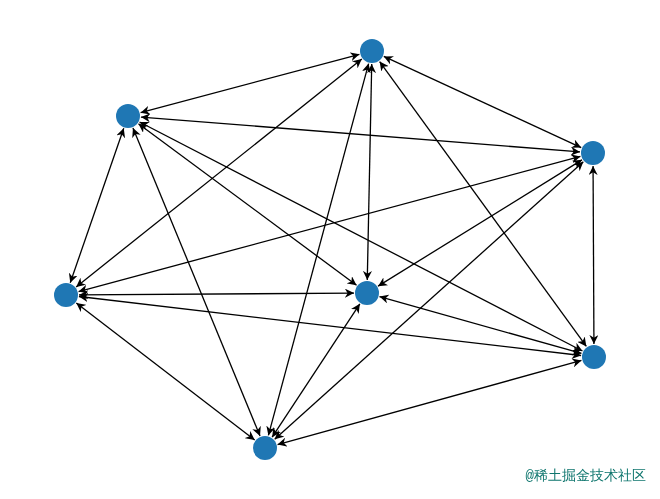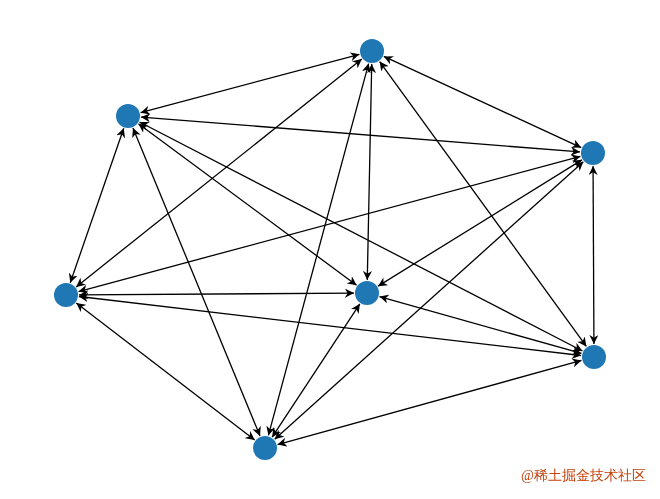--- a/index.html
+++ b/index.html
@@ -1,18 +1,18 @@
 <!DOCTYPE html>
 <html><head>
 <meta charset="utf-8">
 <style>
   html, body { margin: 0; padding: 0; background: #ffffff; }
   body { width: 660px; height: 499px; position: relative; overflow: hidden; font-family: "DejaVu Sans", sans-serif; }
   #graph { position: absolute; left: 0; top: 0; }
-  .watermark { position: absolute; right: 14px; bottom: 14px; font-size: 14px; color: #c2410c; font-family: Liberation Serif, serif; margin-top: 18px; }
+  .watermark { position: absolute; right: 14px; bottom: 14px; font-size: 14px; color: #0f766e; font-family: Liberation Mono, monospace; margin-top: 18px; }
 </style>
 </head>
 <body>
 
 <svg id="graph" width="660" height="499" viewBox="0 0 660 499" xmlns="http://www.w3.org/2000/svg">
   <defs>
     <marker id="arrow" viewBox="0 0 10 10" refX="10" refY="5" markerWidth="7" markerHeight="7" orient="auto-start-reverse">
       <path d="M0,0 L10,5 L0,10 L3,5 z" fill="#000"></path>
     </marker>
   </defs>

